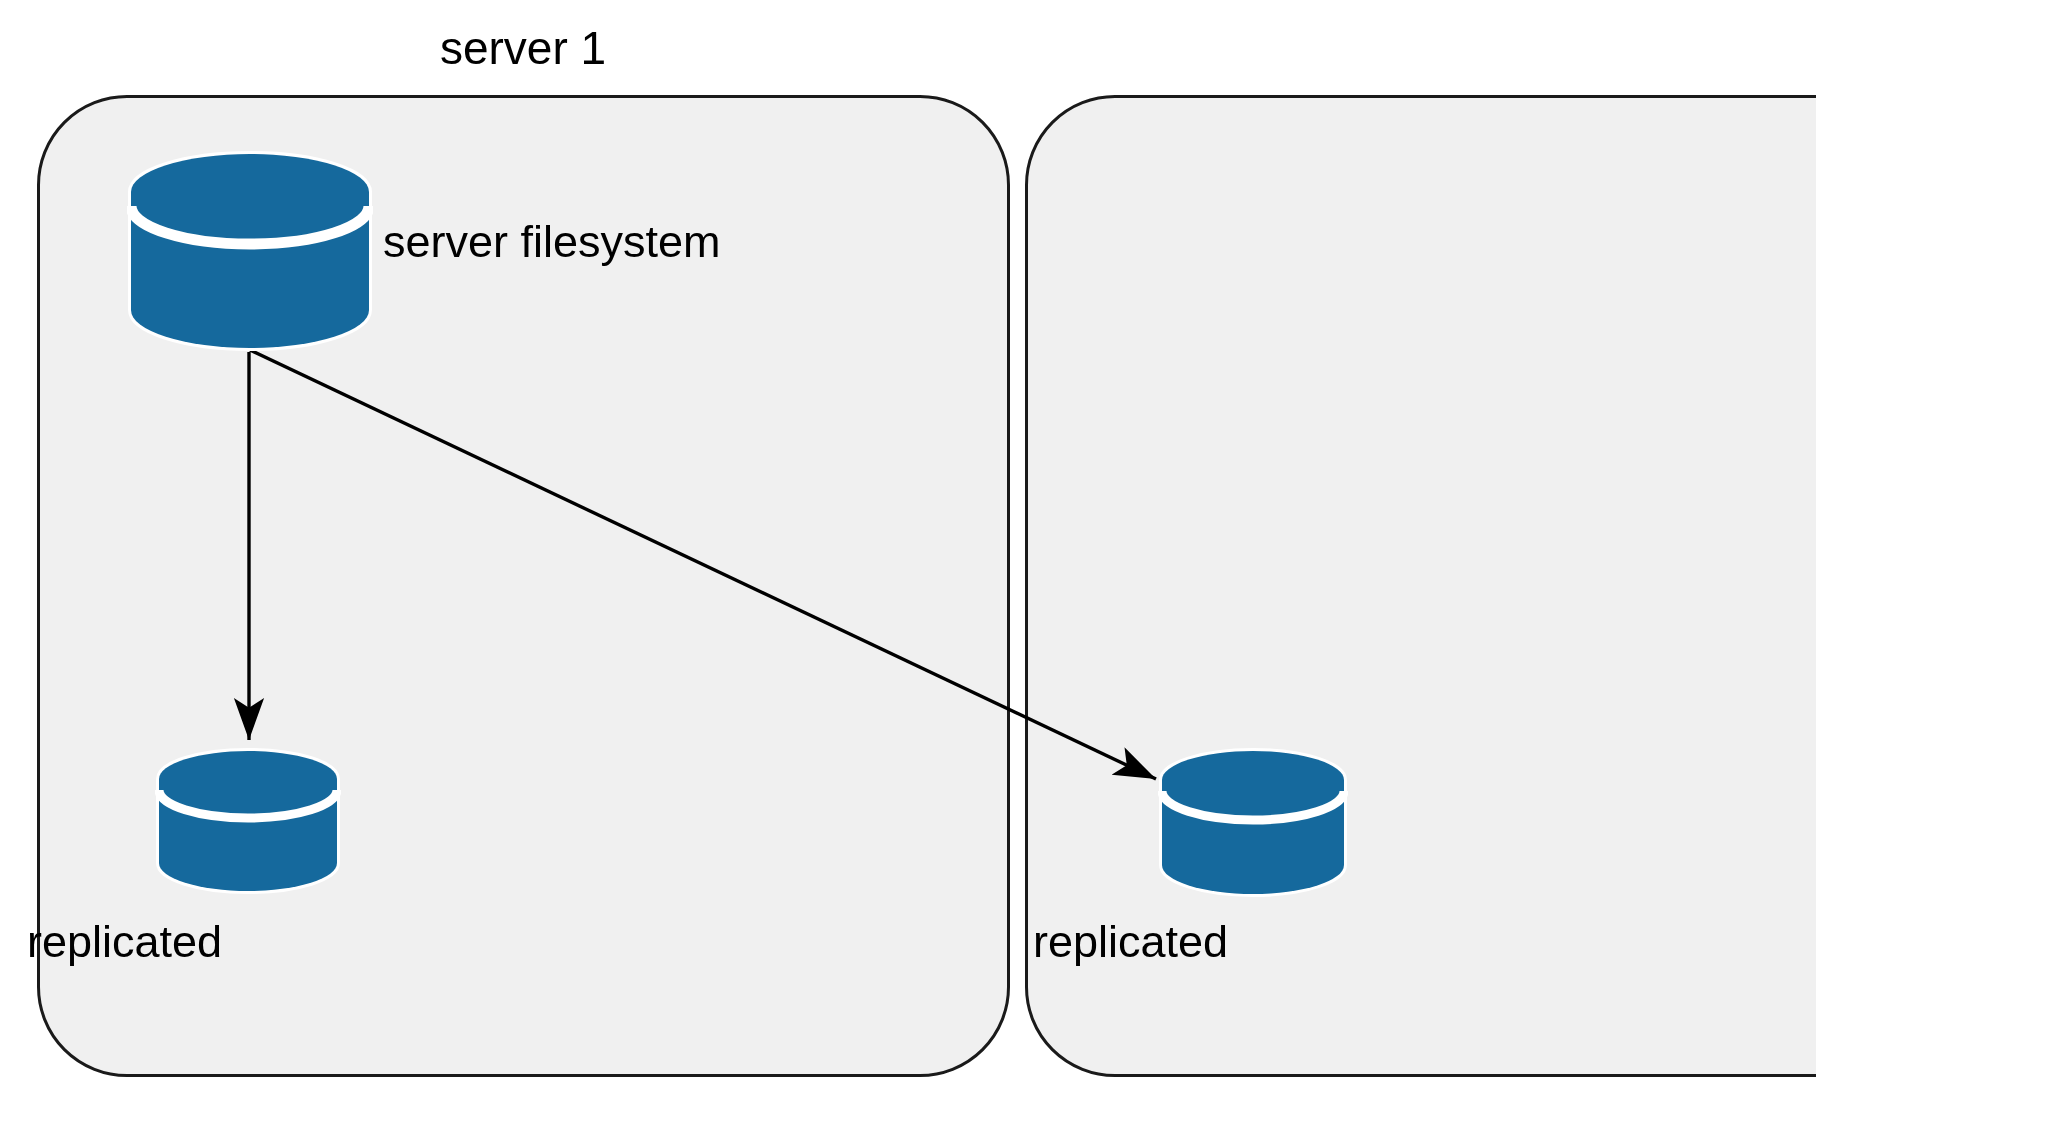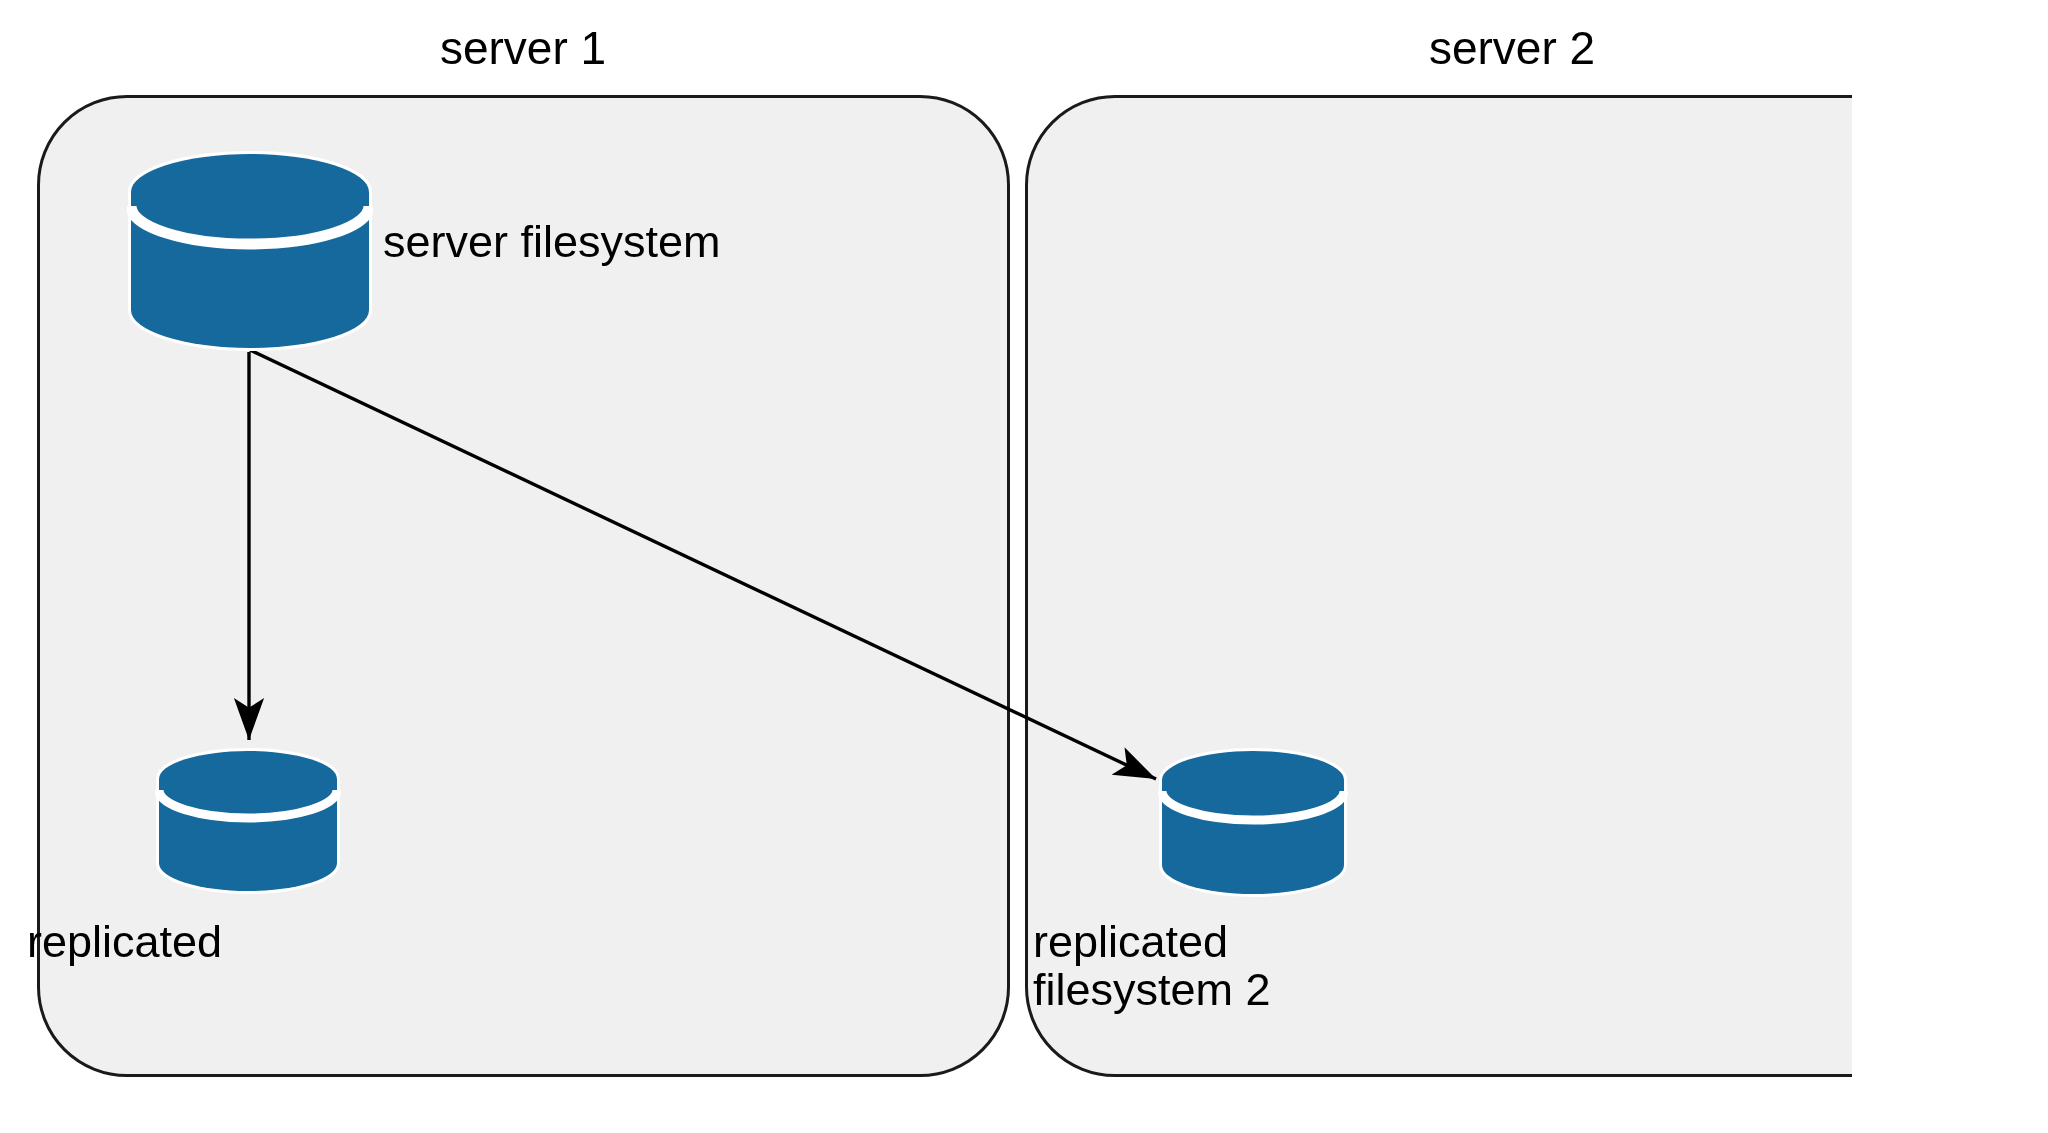--- a/index.html
+++ b/index.html
@@ -8,21 +8,20 @@
     background: var(--page_background, #ffffff);
     font-family: "Liberation Sans", "DejaVu Sans", sans-serif;
   }
   .stage {
     position: relative;
     width: 1816px;
     height: 1133px;
     background: var(--page_background, #ffffff);
     overflow: hidden;
     color: var(--label, #000000);
-    padding-left: 36px;
   }
   .server-title {
     position: absolute;
     width: 420px;
     top: 22px;
     text-align: center;
     font-size: 46px;
     line-height: 52px;
     color: var(--label, #000000);
     white-space: nowrap;
@@ -86,21 +85,20 @@
 </style>
 </head>
 <body>
 
 <div class="stage">
 
   <div class="server-box s1"></div>
   <div class="server-box s2"></div>
 
   <div class="server-title s1">server 1</div>
-  <div class="server-title s2">server 2</div>
 
   <svg class="edges" width="2048" height="1133" viewBox="0 0 2048 1133" xmlns="http://www.w3.org/2000/svg">
     <defs>
       <marker id="arrowhead" viewBox="0 0 10 8" refX="10" refY="4" markerWidth="42" markerHeight="34" orient="auto" markerUnits="userSpaceOnUse">
         <path class="arrowhead-shape" d="M 0,0.4 L 10,4 L 0,7.6 L 2.3,4 Z"></path>
       </marker>
     </defs>
     <line class="edge-line" x1="249" y1="352" x2="249" y2="740" marker-end="url(#arrowhead)"></line>
     <line class="edge-line" x1="250" y1="350" x2="1156" y2="779" marker-end="url(#arrowhead)"></line>
   </svg>
@@ -124,16 +122,15 @@
   </div>
 
   <div class="node" style="left:1158px; top:747px;">
     <svg class="cyl" width="190" height="151" viewBox="0 0 190 151" xmlns="http://www.w3.org/2000/svg">
       <path class="cyl-silhouette" d="M 4,33 A 91 29 0 0 1 186,33 L 186,118 A 91 29 0 0 1 4,118 Z"></path>
       <path class="cyl-stripe" stroke-width="9" d="M 4,44 A 91 29 0 0 0 186,44"></path>
     </svg>
   </div>
   <div class="node-label centered rep2-label">
     <div>replicated</div>
-    <div>filesystem 2</div>
   </div>
 
 </div>
 
 </body></html>

